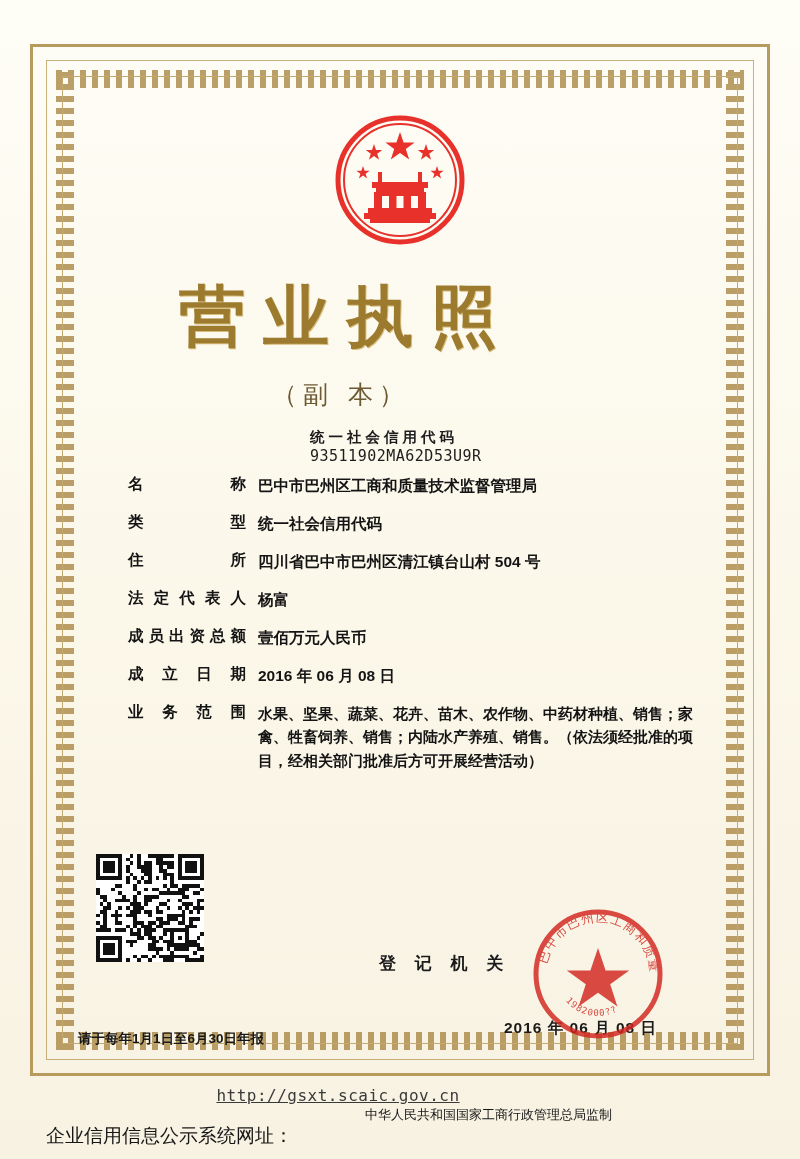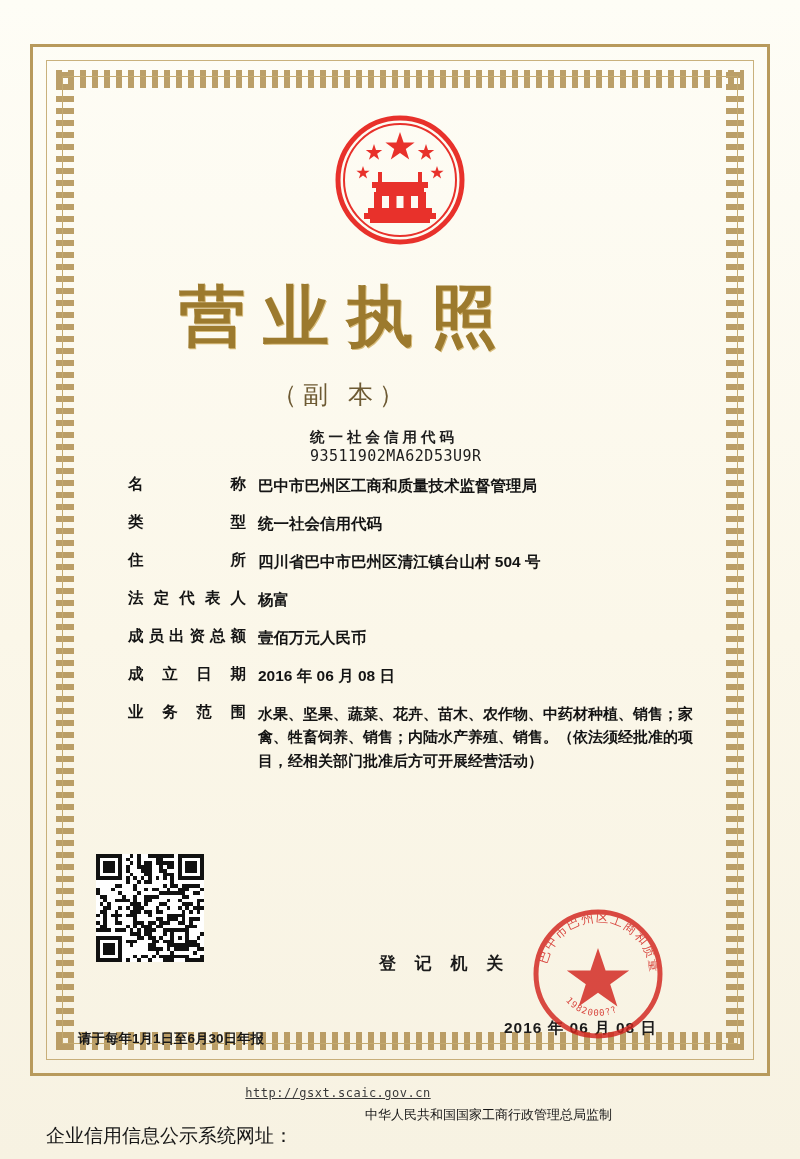--- a/index.html
+++ b/index.html
@@ -209,21 +209,21 @@
     color: #171717;
     font-weight: 600;
   }
 
   
   .site-url {
     position: absolute;
     left: 0; right: 0; top: 1086px;
     text-align: center;
     font-family: "DejaVu Sans Mono", monospace;
-    font-size: 12px;
+    font-size: 16px;
     color: #3a3a3a;
     letter-spacing: .5px;
     text-decoration: underline;
   }
 
   
   .footer-left {
     position: absolute;
     left: 46px; top: 1106px;
     font-size: 19px;

